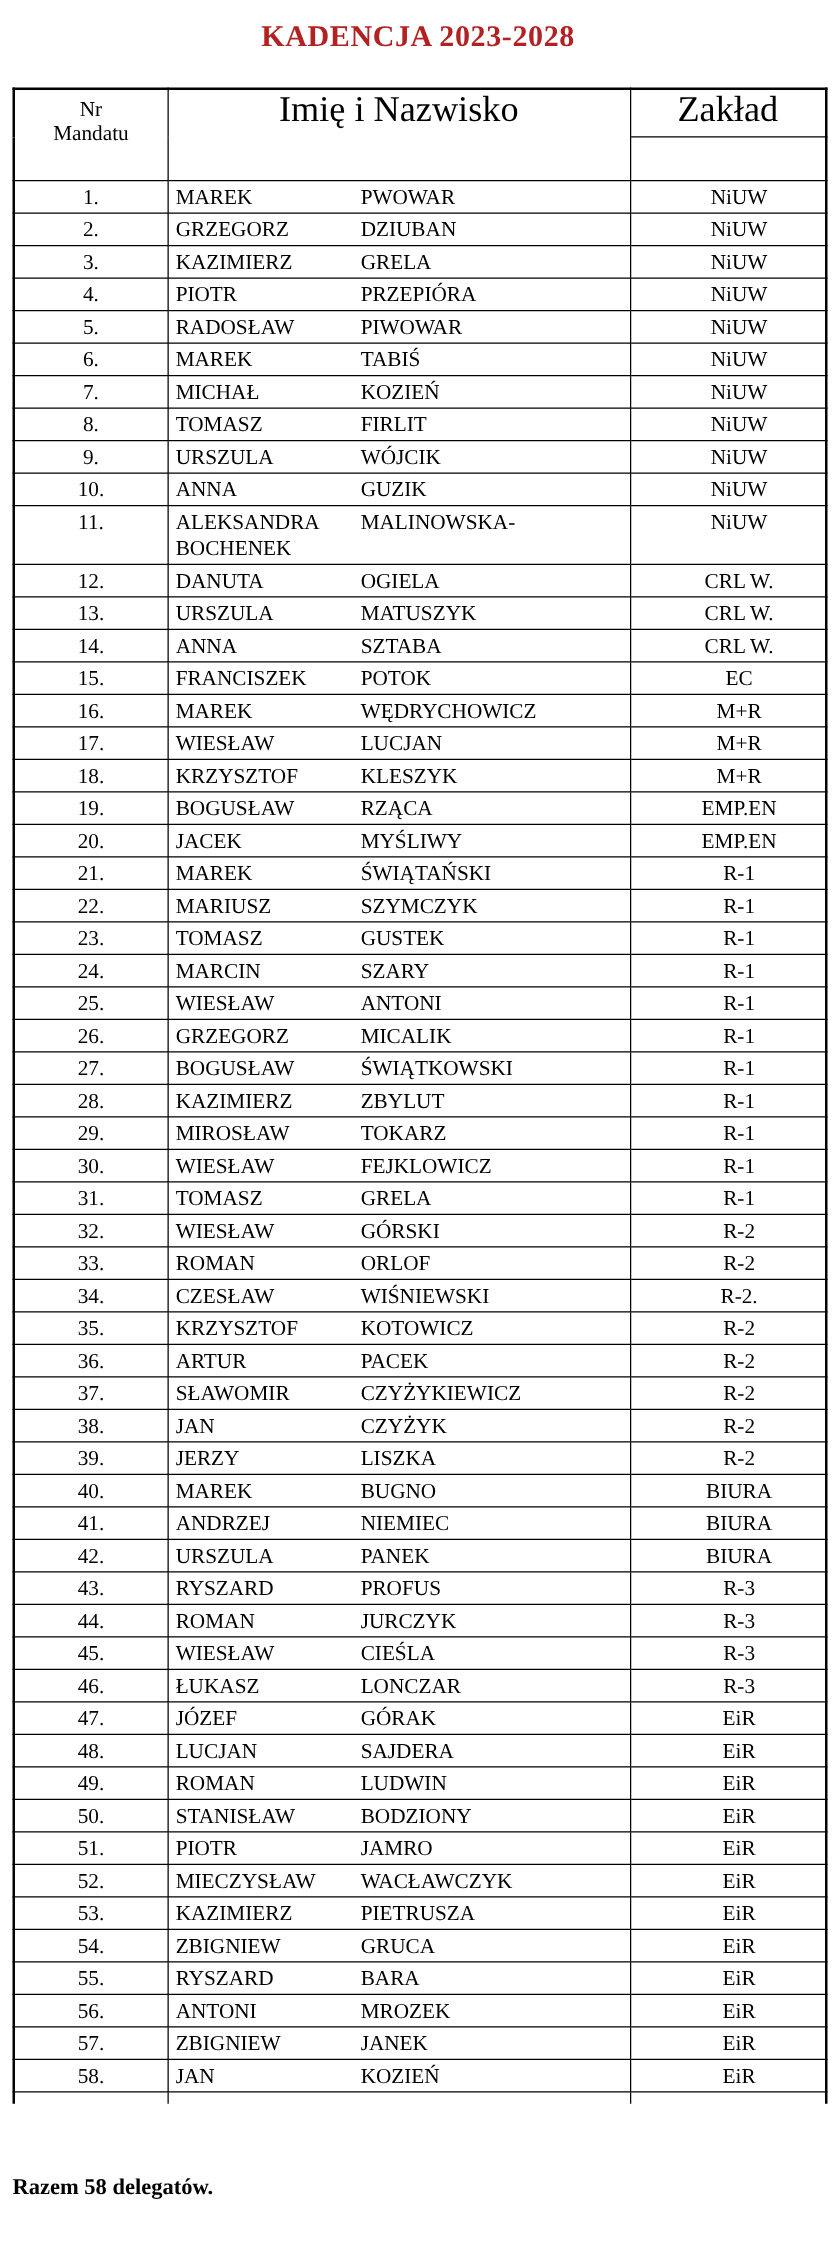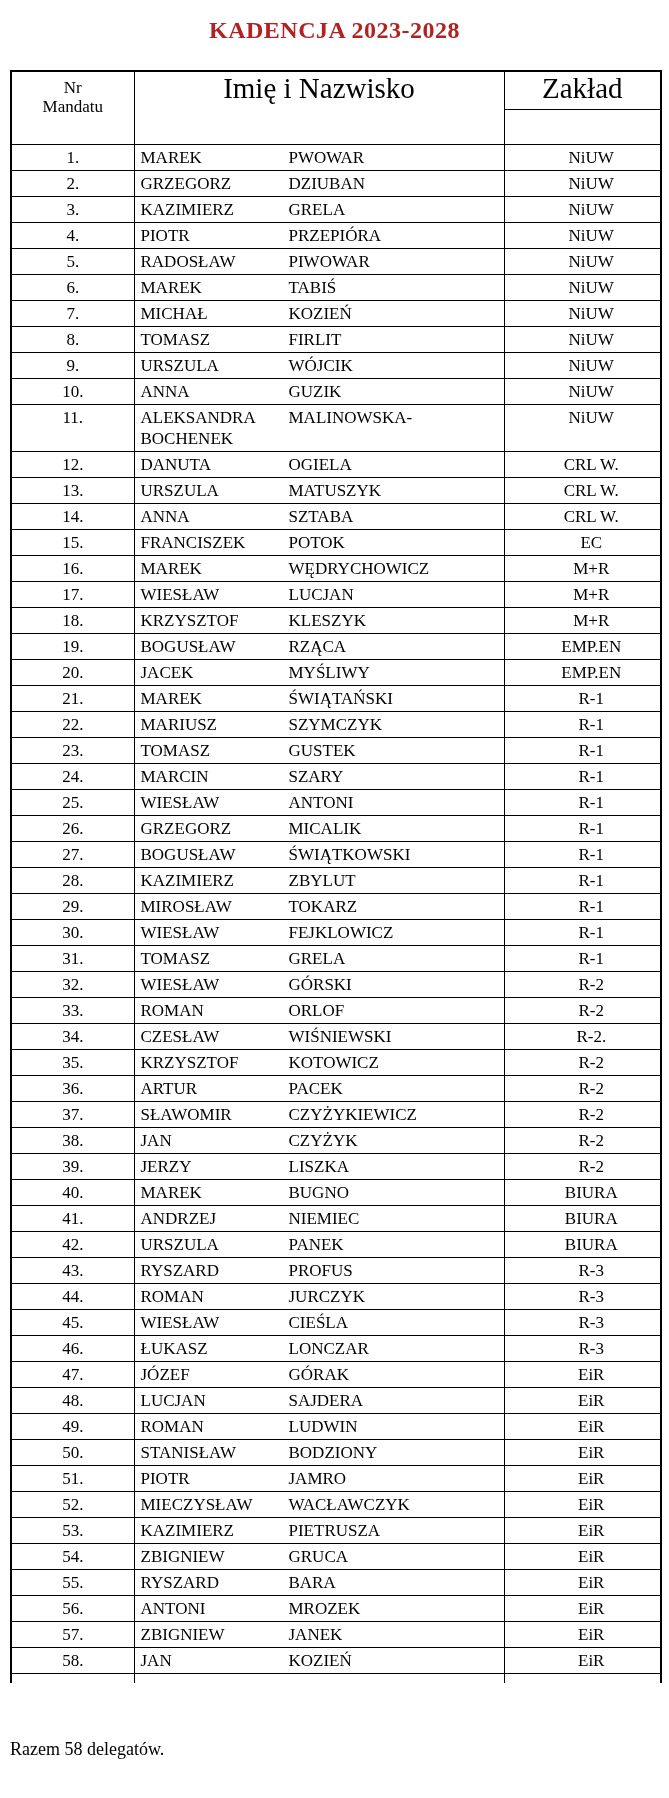--- a/index.html
+++ b/index.html
@@ -44,21 +44,21 @@
   td.c-nr { text-align:center; }
   td.c-name .fname { display:inline-block; min-width:148px; }
   td.c-dept { text-align:center;padding-left:24px; }
   tr.stub td {
     border-bottom:none;
     height:9px;
     padding:0 6px;
   }
   .footer {
     margin:56px 0 0 10px;
-    font-weight:normal;
+    font-weight:bold;
     font-size:18px;
   }
 </style>
 </head>
 <body>
 
 <h1 class="title">KADENCJA 2023-2028</h1>
 
 <table class="delegates">
   <colgroup>

